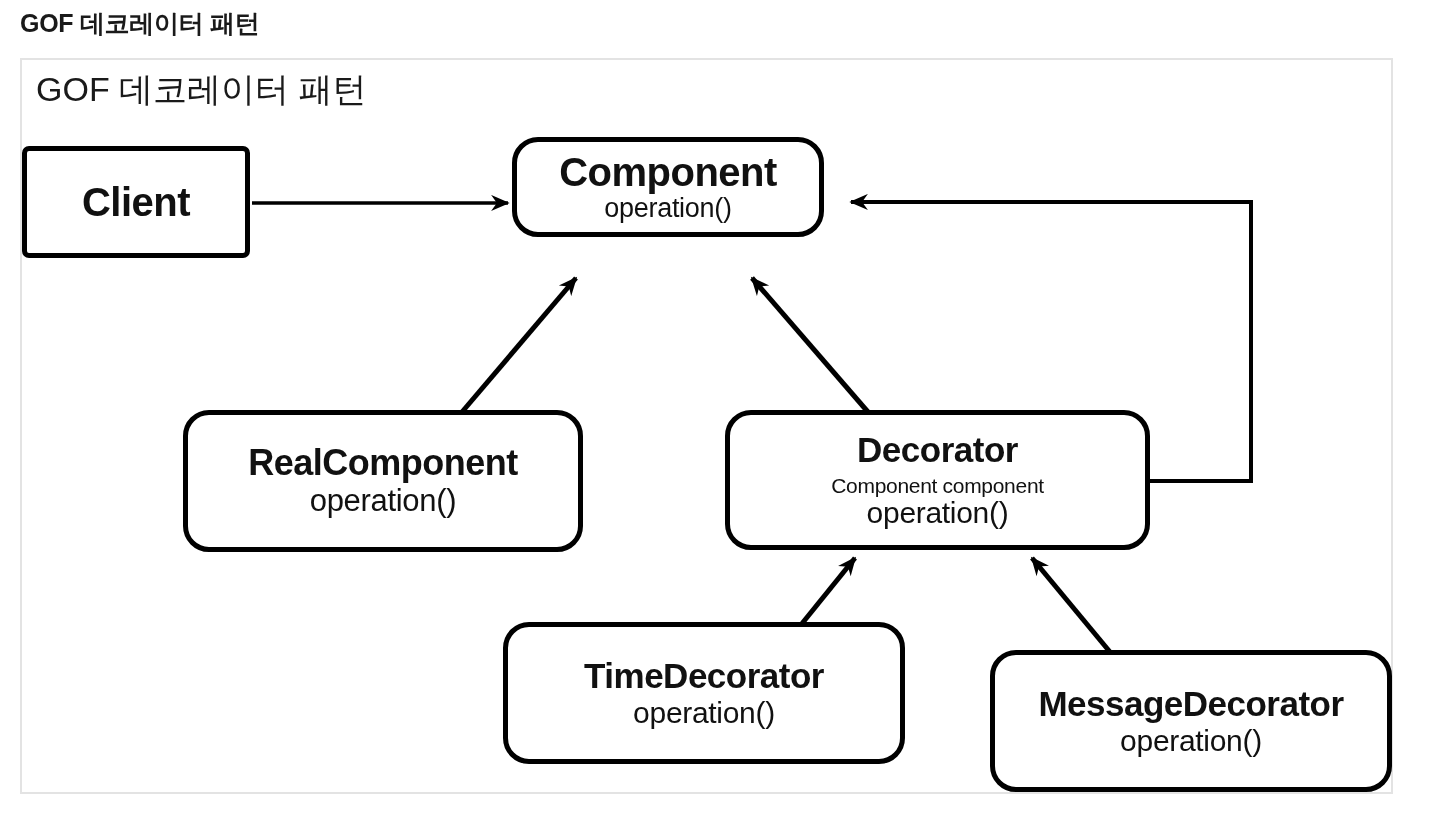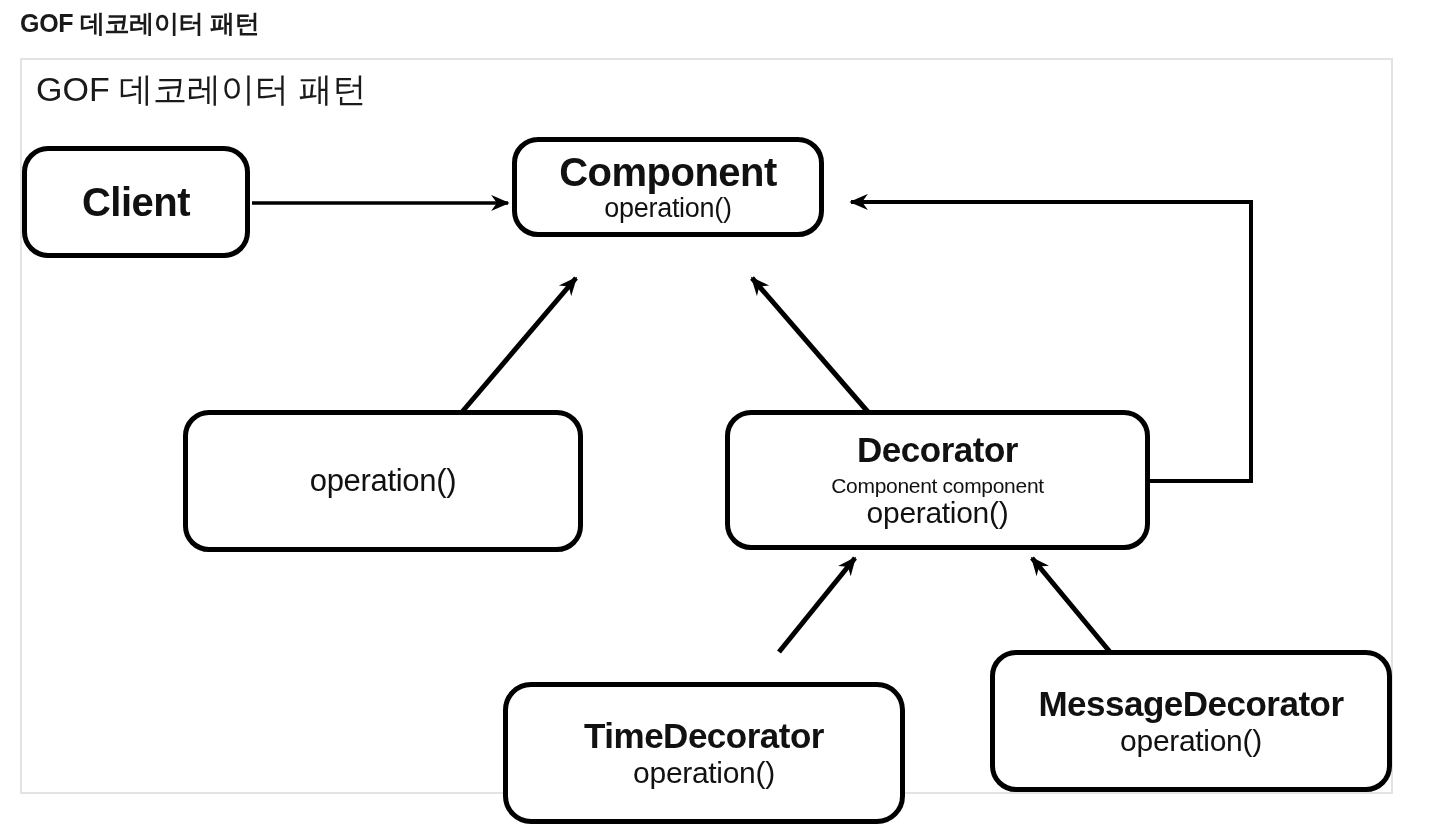--- a/index.html
+++ b/index.html
@@ -91,37 +91,37 @@
     letter-spacing: -0.5px;
   }
   .class-attr,
   .class-op {
     font-weight: normal;
     white-space: nowrap;
     letter-spacing: -0.3px;
   }
 
   
-  #box-client      { left: 22px;  top: 146px; width: 228px; height: 112px; }
+  #box-client      { left: 22px;  top: 146px; width: 228px; height: 112px; border-radius: 7px; }
   #box-client .class-name { font-size: 40px; }
 
   #box-component   { left: 512px; top: 137px; width: 312px; height: 100px; }
   #box-component .class-name { font-size: 40px; margin-bottom: 1px; }
   #box-component .class-op   { font-size: 27px; }
 
   #box-realcomponent { left: 183px; top: 410px; width: 400px; height: 142px; }
   #box-realcomponent .class-name { font-size: 36px; margin-bottom: 3px; }
   #box-realcomponent .class-op   { font-size: 31px; }
 
   #box-decorator   { left: 725px; top: 410px; width: 425px; height: 140px; }
   #box-decorator .class-name { font-size: 35px; margin-bottom: 6px; }
   #box-decorator .class-attr { font-size: 21px; margin-bottom: 0px; }
   #box-decorator .class-op   { font-size: 30px; }
 
-  #box-timedecorator { left: 503px; top: 682px; width: 402px; height: 142px; border-radius: 28px; }
+  #box-timedecorator { left: 503px; top: 622px; width: 402px; height: 142px; }
   #box-timedecorator .class-name { font-size: 35px; margin-bottom: 3px; }
   #box-timedecorator .class-op   { font-size: 30px; }
 
   #box-messagedecorator { left: 990px; top: 650px; width: 402px; height: 142px; }
   #box-messagedecorator .class-name { font-size: 35px; margin-bottom: 3px; }
   #box-messagedecorator .class-op   { font-size: 30px; }
 </style>
 </head>
 <body>
 
@@ -171,20 +171,21 @@
   <div class="class-box" id="box-client">
     <div class="class-name">Client</div>
   </div>
 
   <div class="class-box" id="box-component">
     <div class="class-name">Component</div>
     <div class="class-op">operation()</div>
   </div>
 
   <div class="class-box" id="box-realcomponent">
+    <div class="class-name">RealComponent</div>
     <div class="class-op">operation()</div>
   </div>
 
   <div class="class-box" id="box-decorator">
     <div class="class-name">Decorator</div>
     <div class="class-attr">Component component</div>
     <div class="class-op">operation()</div>
   </div>
 
   <div class="class-box" id="box-timedecorator">

